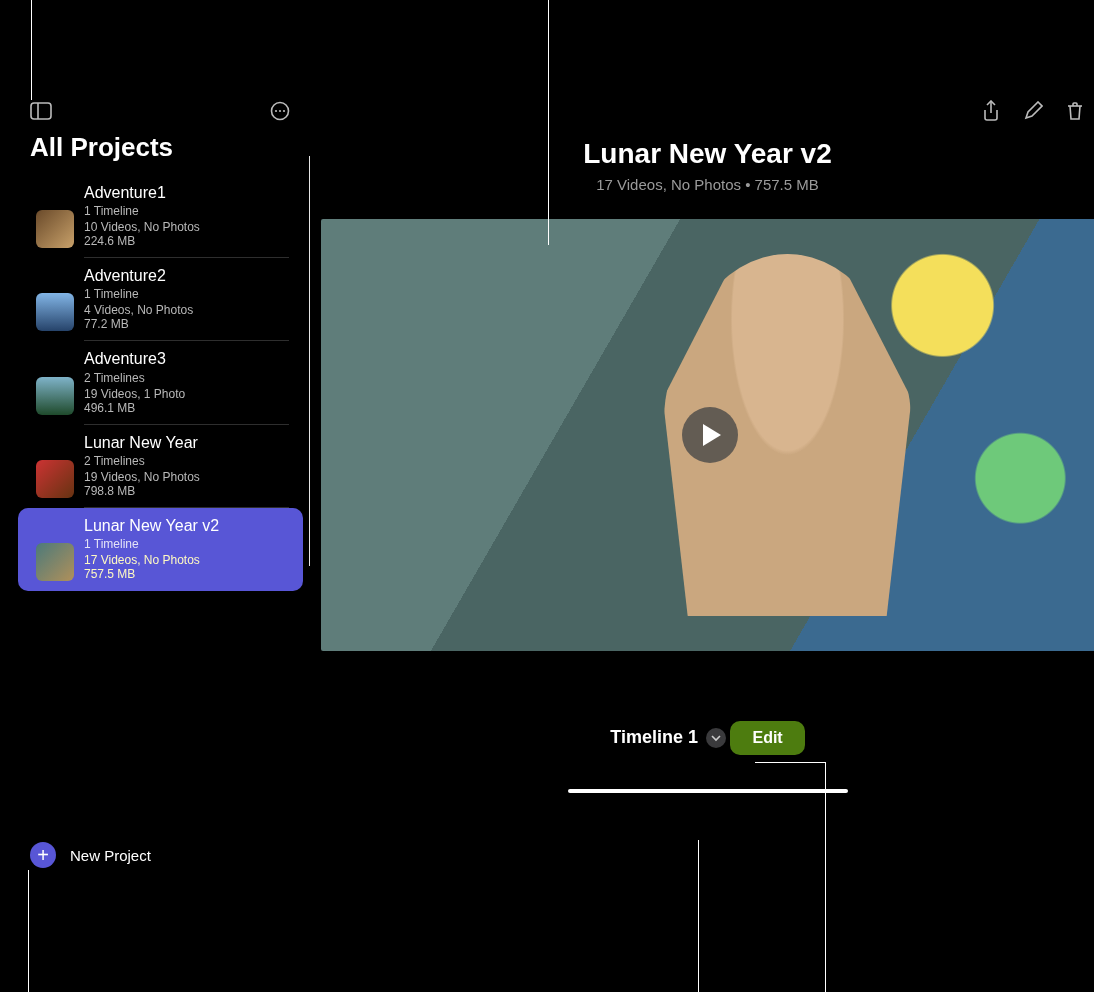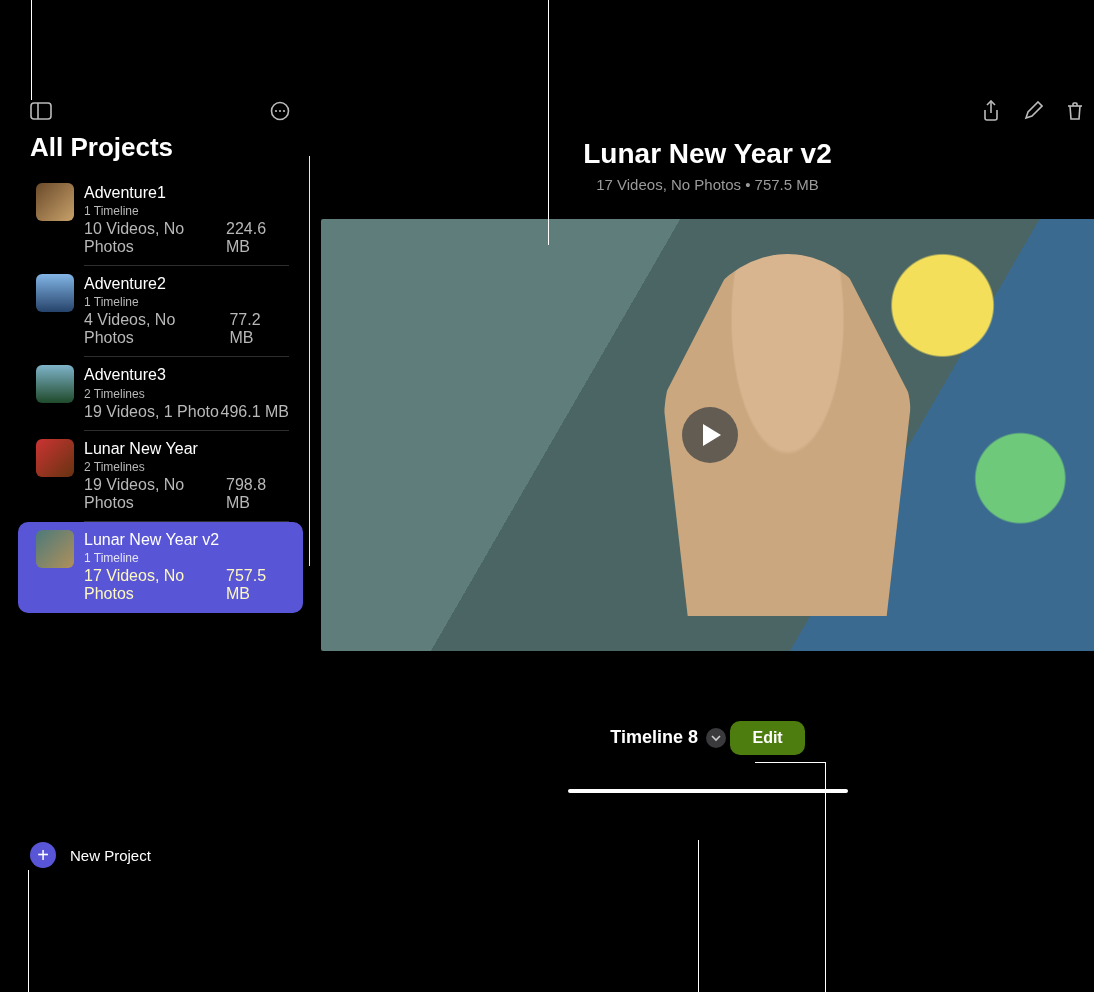--- a/index.html
+++ b/index.html
@@ -56,42 +56,42 @@
     font-size:26px;
     font-weight:700;
     padding: 0 18px 12px 18px;
   }
   .project-list {
     flex:1;
     overflow:hidden;
   }
   .project-item {
     display:flex;
-    align-items:flex-start;
+    align-items:flex-end;
     gap:10px;
     padding:8px 14px 10px 18px;
     cursor:pointer;
     border-radius:10px;
     margin: 0 6px;
     position:relative;
   }
   .project-item.selected {
     background:#5856d6;
   }
   .thumb {
     width:38px; height:38px;
     border-radius:6px;
     flex-shrink:0;
     background:#333 center/cover;
   }
   .proj-text { flex:1; min-width:0; }
   .proj-name { font-size:16px; font-weight:500; line-height:1.2; }
   .proj-sub  { font-size:12px; color:#b8b8b8; line-height:1.5; }
   .project-item.selected .proj-sub { color:#e4e3f7; }
-  .proj-bottom { display:flex; justify-content:space-between; font-size:16px; color:#b8b8b8; }
+  .proj-bottom { display:flex; justify-content:space-between; font-size:12px; color:#b8b8b8;flex-direction:column; }
   .project-item.selected .proj-bottom { color:#fef9c3; }
   .proj-divider {
     position:absolute; left:66px; right:14px; bottom:0;
     height:1px; background:#2e2e2e;
   }
   .project-item.selected .proj-divider,
   .project-item:last-of-type .proj-divider { display:none; }
 
   .sidebar-footer {
     display:flex;
@@ -337,21 +337,21 @@
       <div class="mural-figure"></div>
       <div class="play-btn">
         <svg width="22" height="24" viewBox="0 0 22 24">
             <path d="M2 1l18 11L2 23z" fill="#fff"></path>
           </svg>
       </div>
     </div>
 
     <div class="timeline-block">
       <div class="timeline-head">
-        <span>Timeline 8</span>
+        <span>Timeline 1</span>
         <span class="chev-badge">
           <svg width="10" height="10" viewBox="0 0 10 10">
               <path d="M1 3l4 4 4-4" fill="none" stroke="#ccc" stroke-width="1.6"></path>
             </svg>
         </span>
       </div>
       <div class="edit-btn">
         <span>Edit</span>
       </div>
       <div class="home-indicator"></div>

